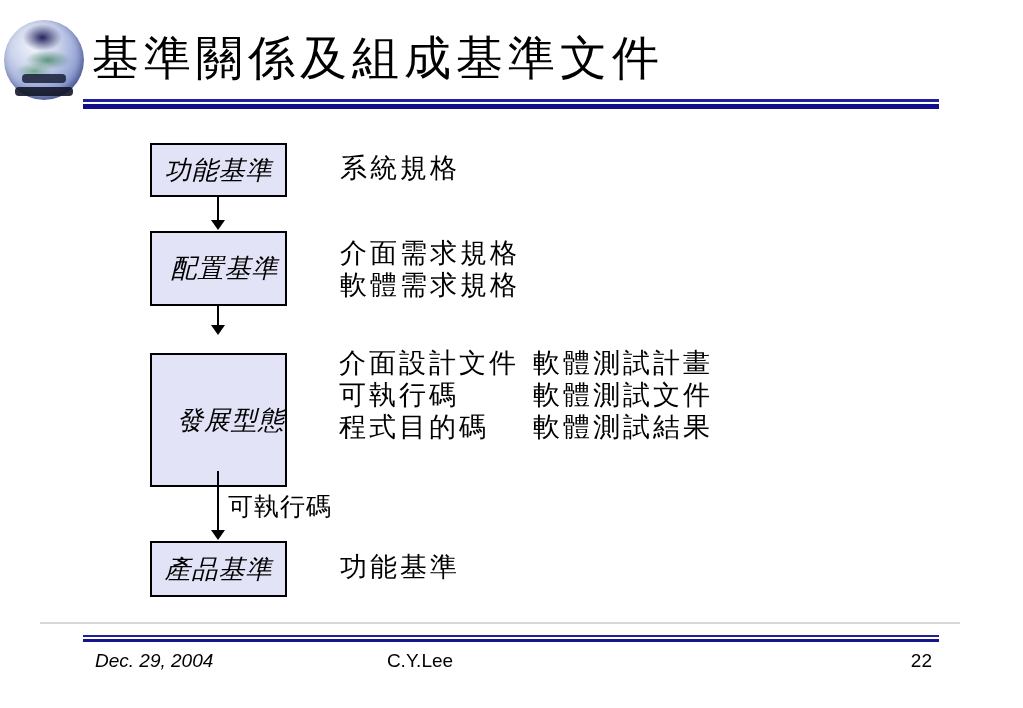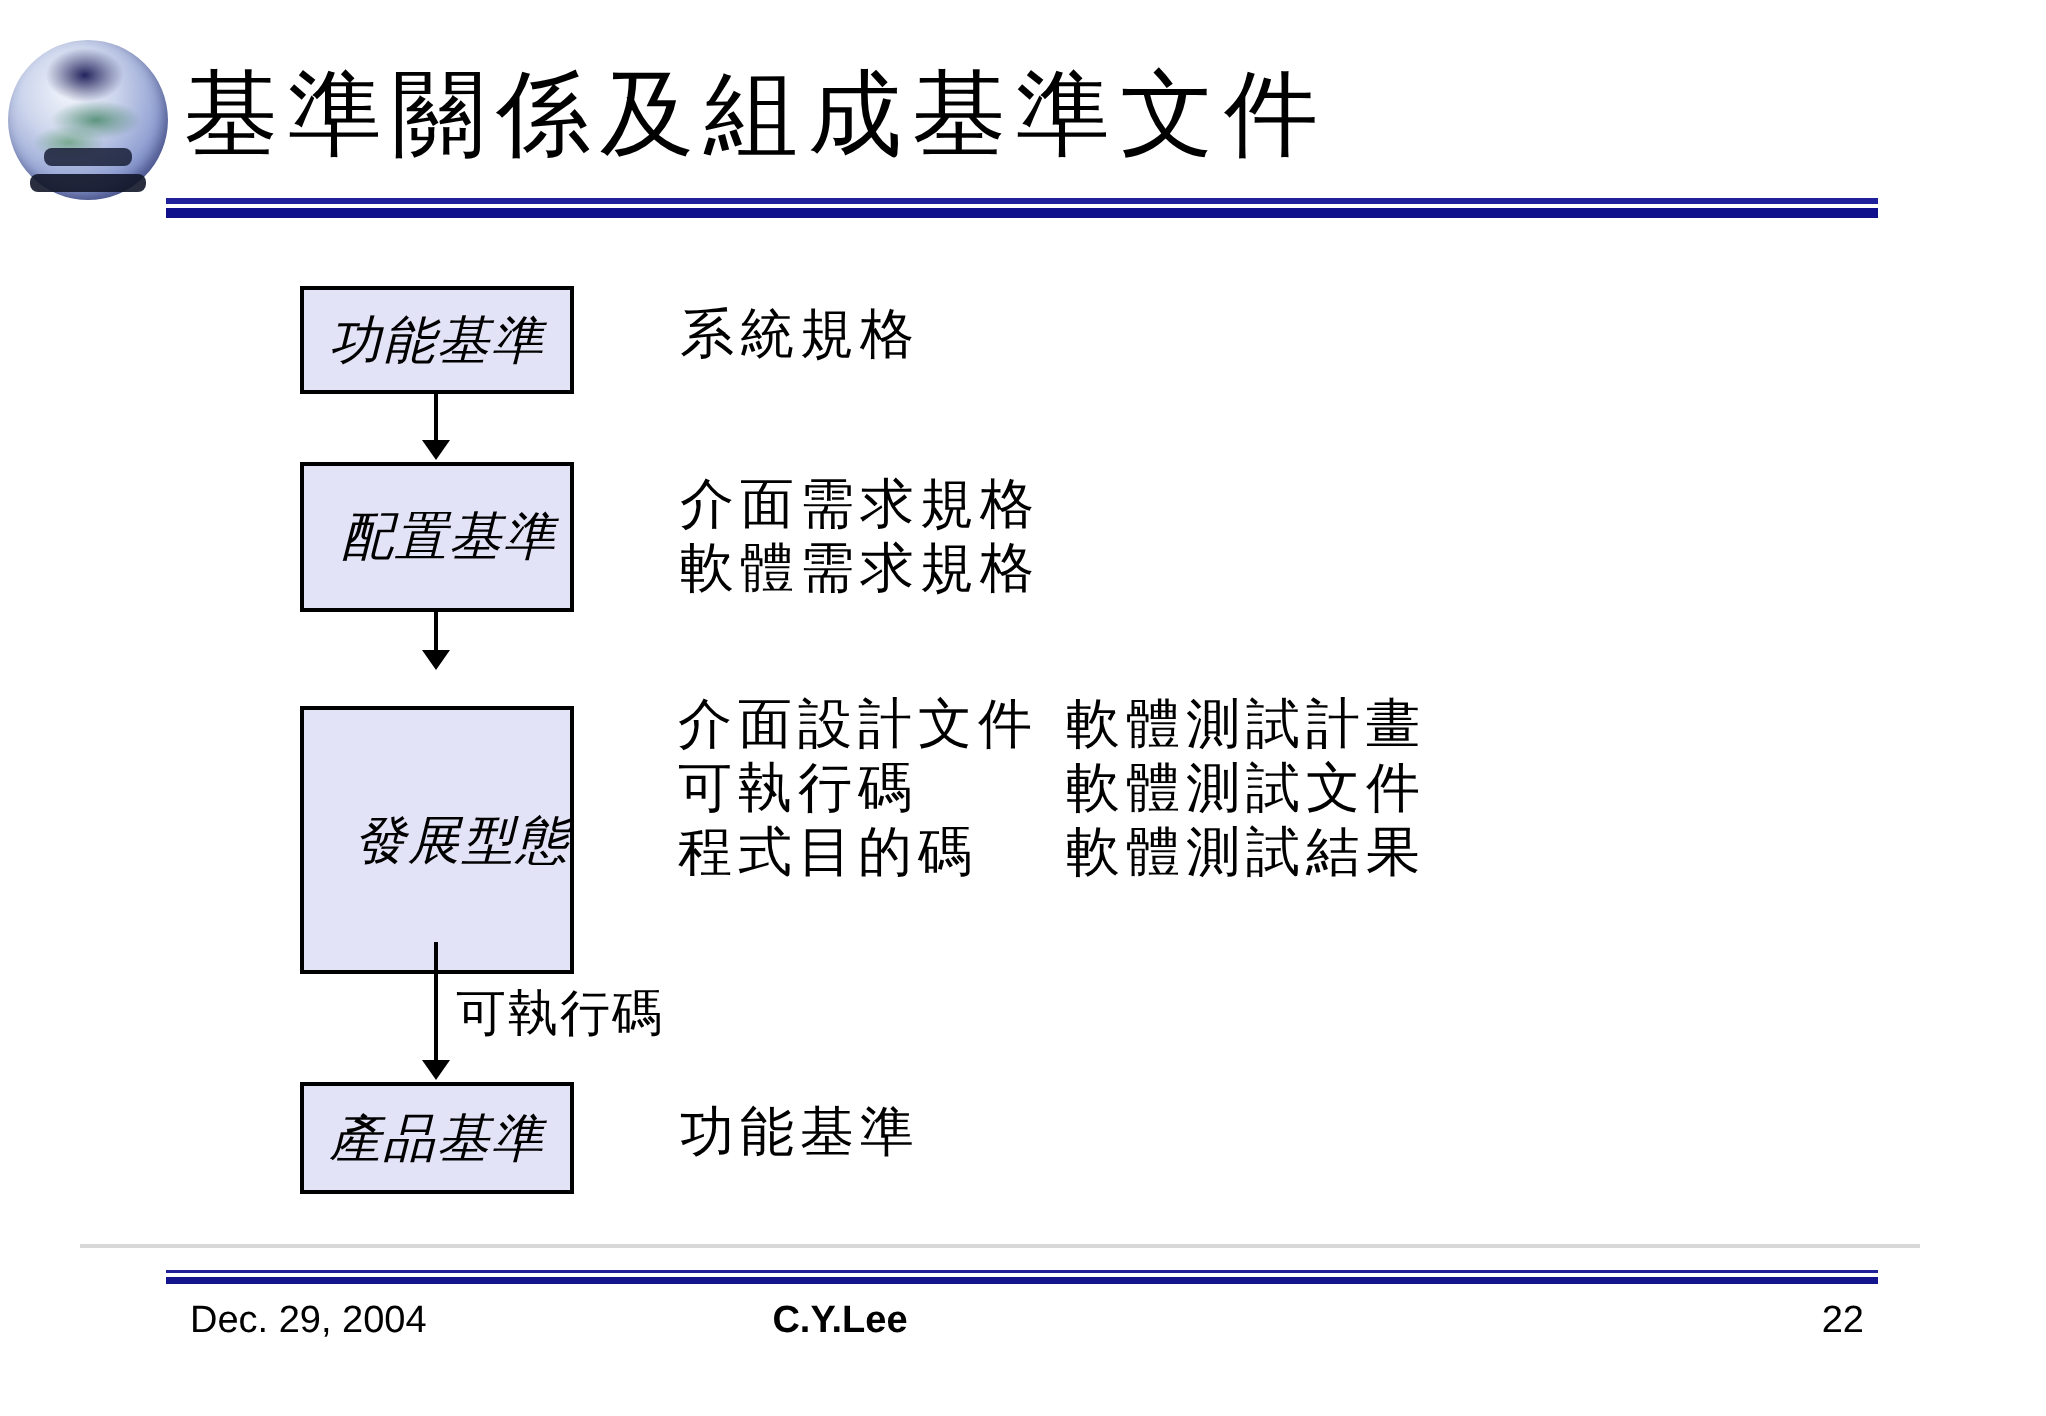--- a/index.html
+++ b/index.html
@@ -92,22 +92,22 @@
   
   .footer-gray-line {
     left: 40px; top: 622px; width: 920px; height: 2px;
     background: #d8d8d8;
   }
   .footer-rule {
     left: 83px; top: 635px; width: 856px; height: 7px;
     background: linear-gradient(180deg, #202098 0px, #202098 1.5px, #ffffff 1.5px, #ffffff 3.5px, #14148c 3.5px, #14148c 7px);
   }
   .footer-text { top: 650px; font-size: 19px; }
-  .footer-date   { left: 95px; }
-  .footer-author { left: 0; width: 840px; text-align: center; font-weight: bold; }
+  .footer-date   { left: 95px; font-style: italic; }
+  .footer-author { left: 0; width: 840px; text-align: center; }
   .footer-page   { right: 91px; }
 </style>
 </head>
 <body>
 
 <div class="abs logo">
   <div class="abs band1"></div>
   <div class="abs band2"></div>
 </div>
 <div class="abs title">基準關係及組成基準文件</div>

